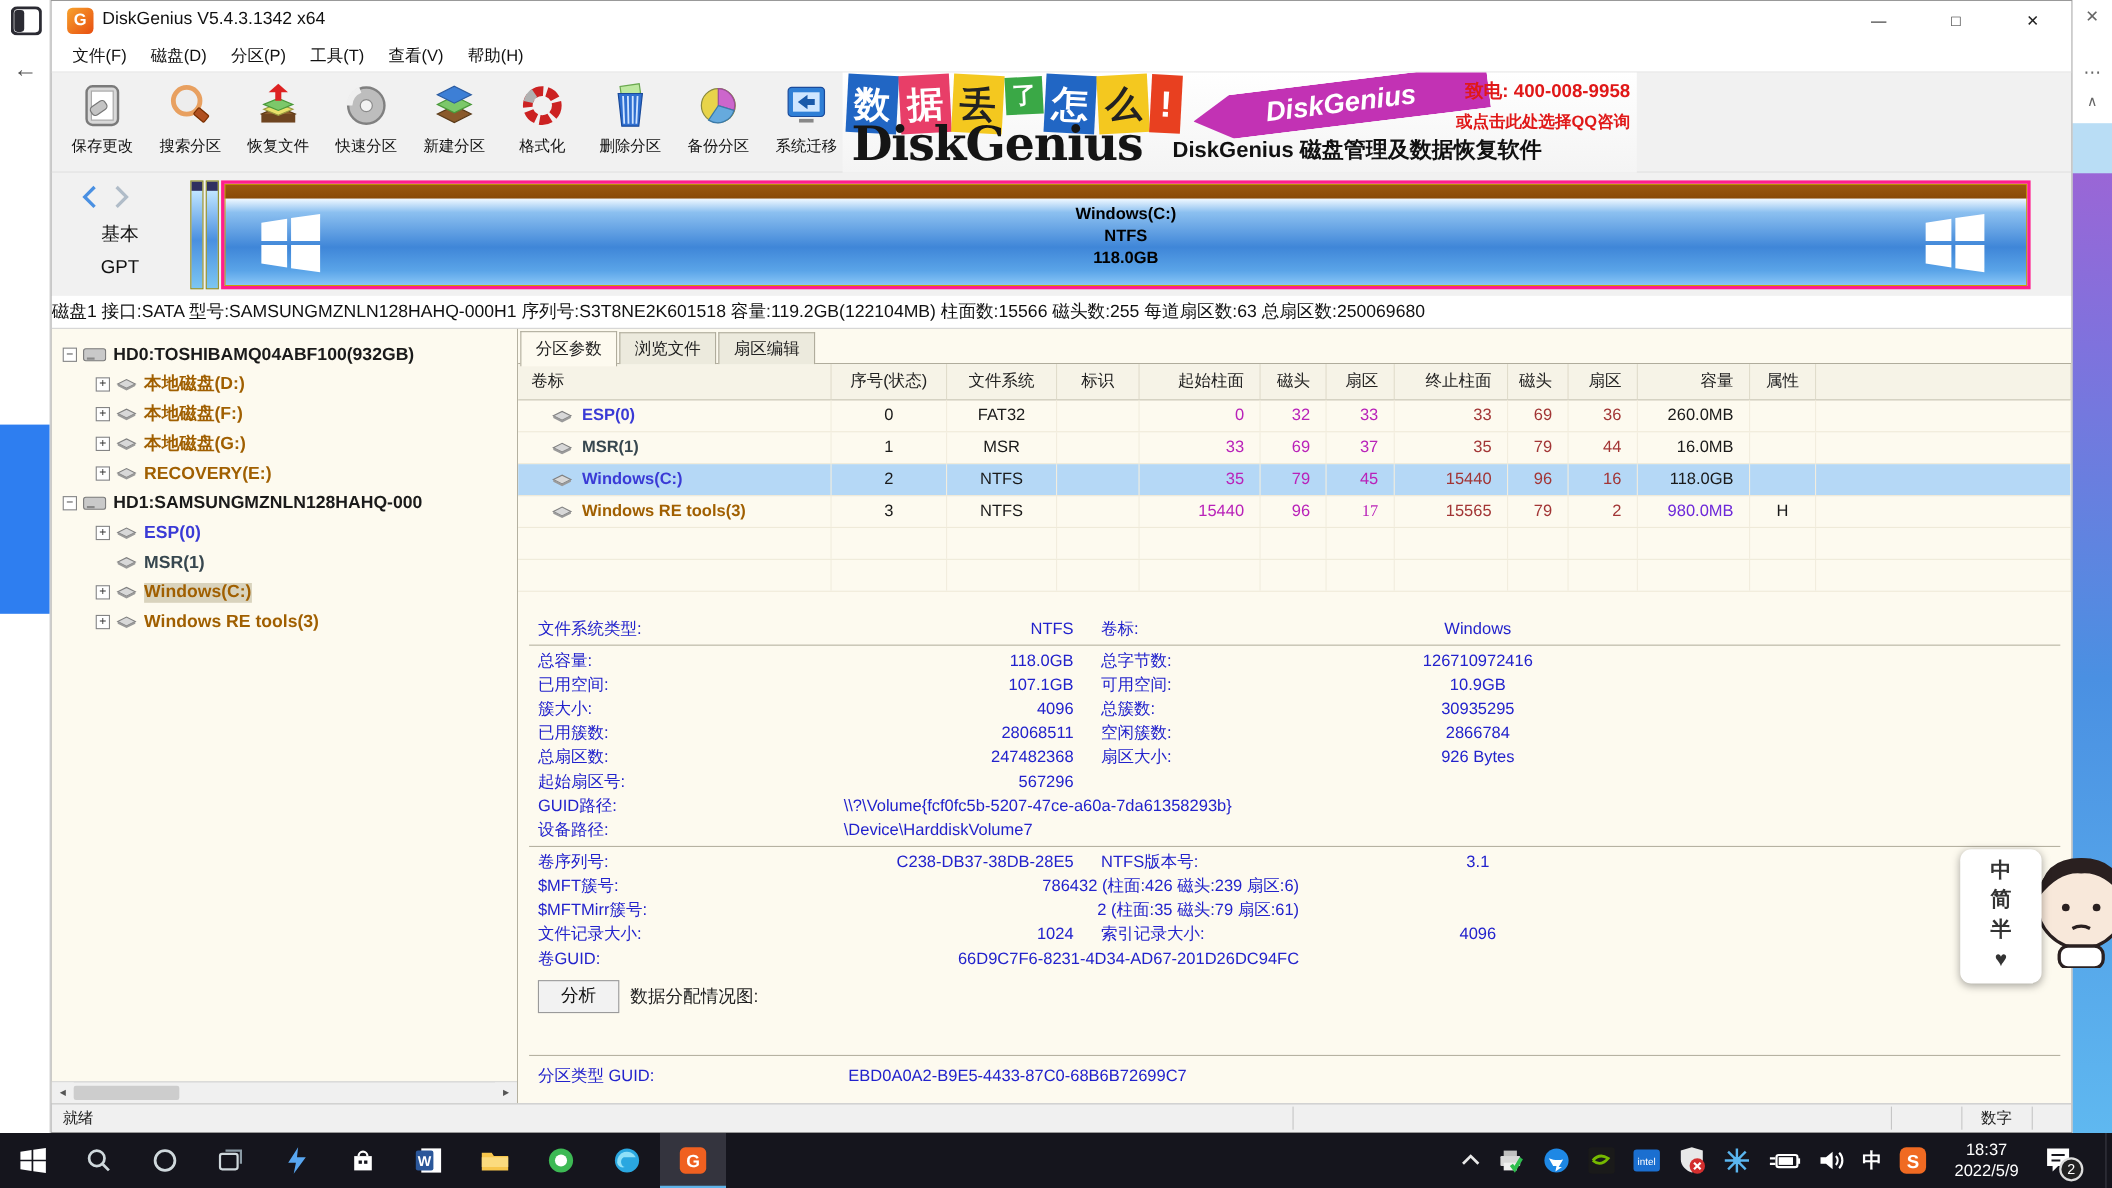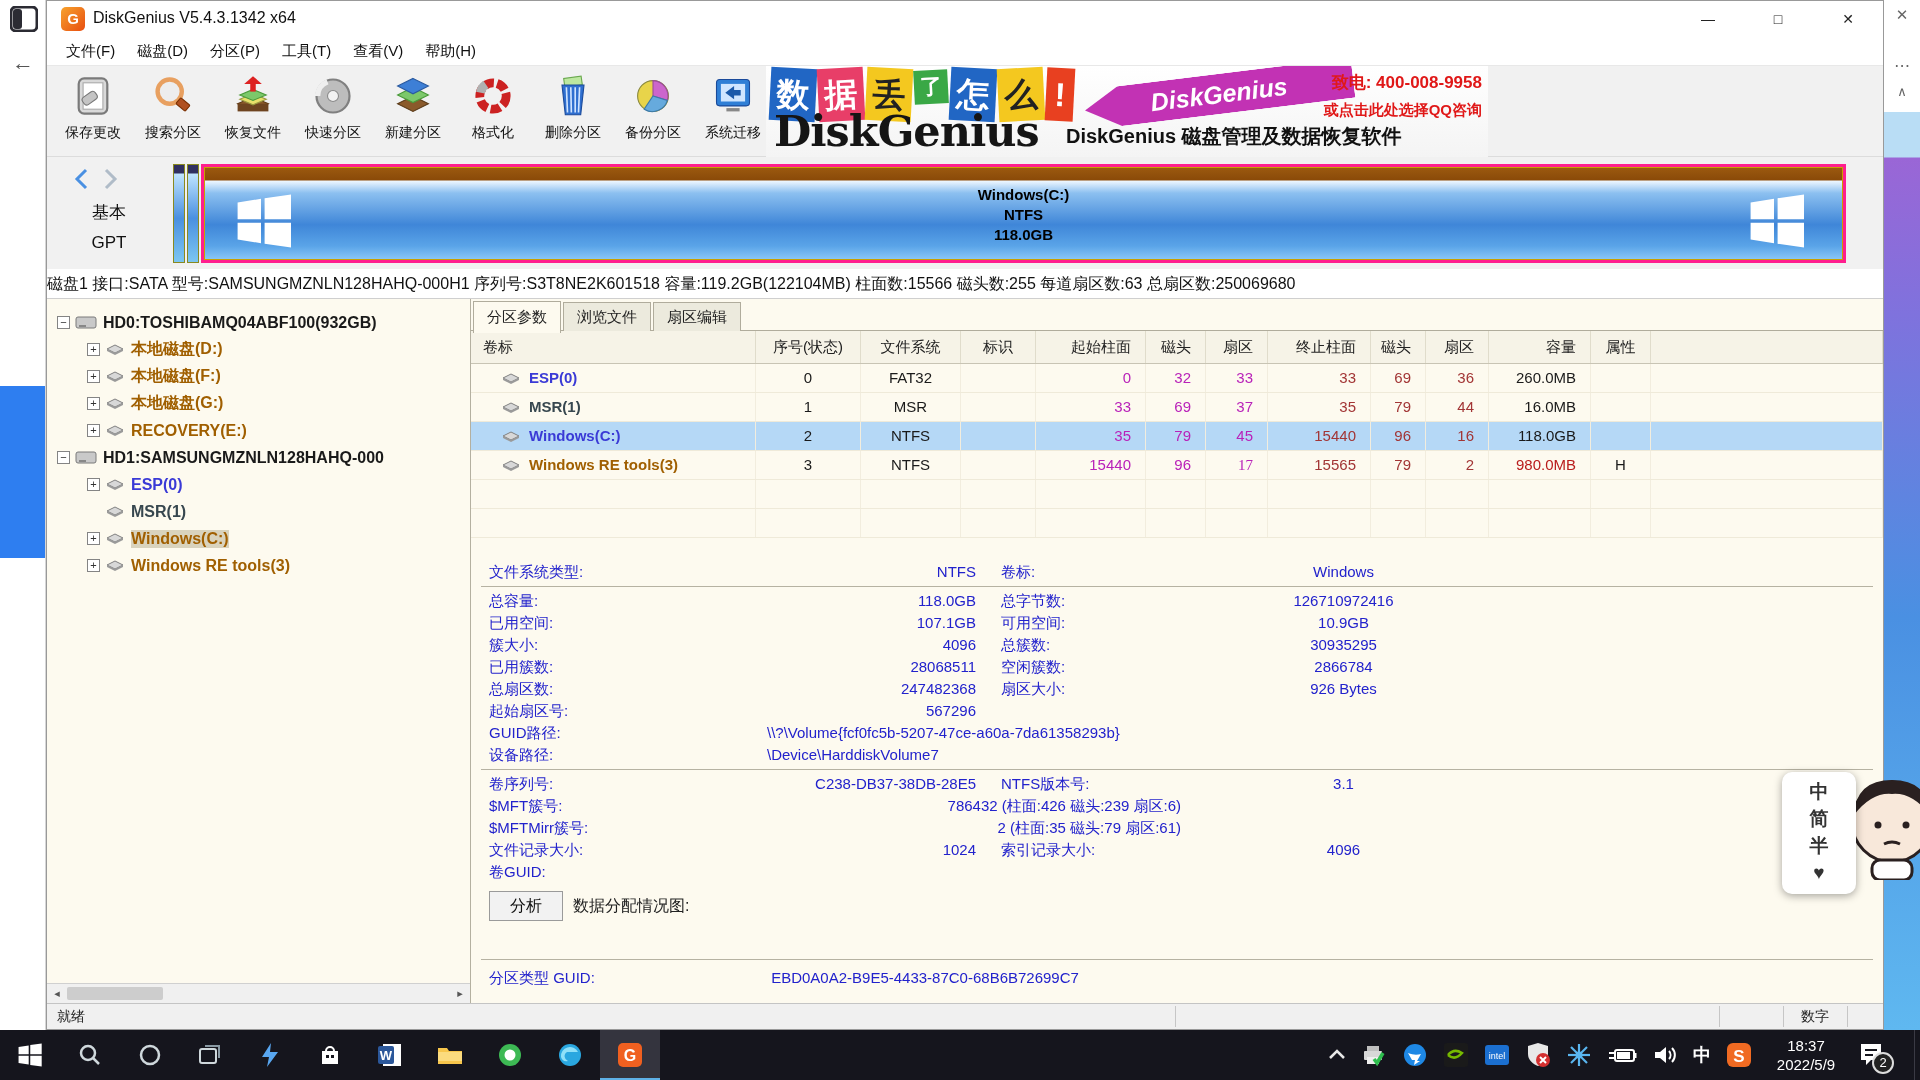--- a/index.html
+++ b/index.html
@@ -539,21 +539,21 @@
             </div>
             <div class="ac" style="color: rgb(26, 26, 26);">3</div>
             <div class="ac" style="color: rgb(26, 26, 26);">NTFS</div>
             <div class="ac" style="color: rgb(26, 26, 26);"></div>
             <div class="ar" style="color: var(--magenta);">15440</div>
             <div class="ar" style="color: var(--magenta);">96</div>
             <div class="ar" style="color: var(--magenta); font-family: Liberation Serif, serif;">17</div>
             <div class="ar" style="color: var(--darkred);">15565</div>
             <div class="ar" style="color: var(--darkred);">79</div>
             <div class="ar" style="color: var(--darkred);">2</div>
-            <div class="ar" style="color: #b91c1c;">980.0MB</div>
+            <div class="ar" style="color: #6d28d9;">980.0MB</div>
             <div class="ac" style="color: rgb(26, 26, 26);">H</div>
             <div></div>
           </div>
           <div class="trow gridc">
             <div class="al"></div>
             <div class="ac"></div>
             <div class="ac"></div>
             <div class="ac"></div>
             <div class="ar"></div>
             <div class="ar"></div>
@@ -659,20 +659,21 @@
           </div>
           <div class="drow std">
             <div>文件记录大小:</div>
             <div class="v1">1024</div>
             <div></div>
             <div>索引记录大小:</div>
             <div class="v2">4096</div>
           </div>
           <div class="drow center">
             <div>卷GUID:</div>
+            <div class="vw">66D9C7F6-8231-4D34-AD67-201D26DC94FC</div>
           </div>
         </div>
 
       <div class="analyzerow">
         <div class="analyze-btn">分析</div>
         <div class="alloc-lb">数据分配情况图:</div>
       </div>
       <div class="bottomsep"></div>
       <div class="bottomrow">
         <span class="bl">分区类型 GUID:</span>

